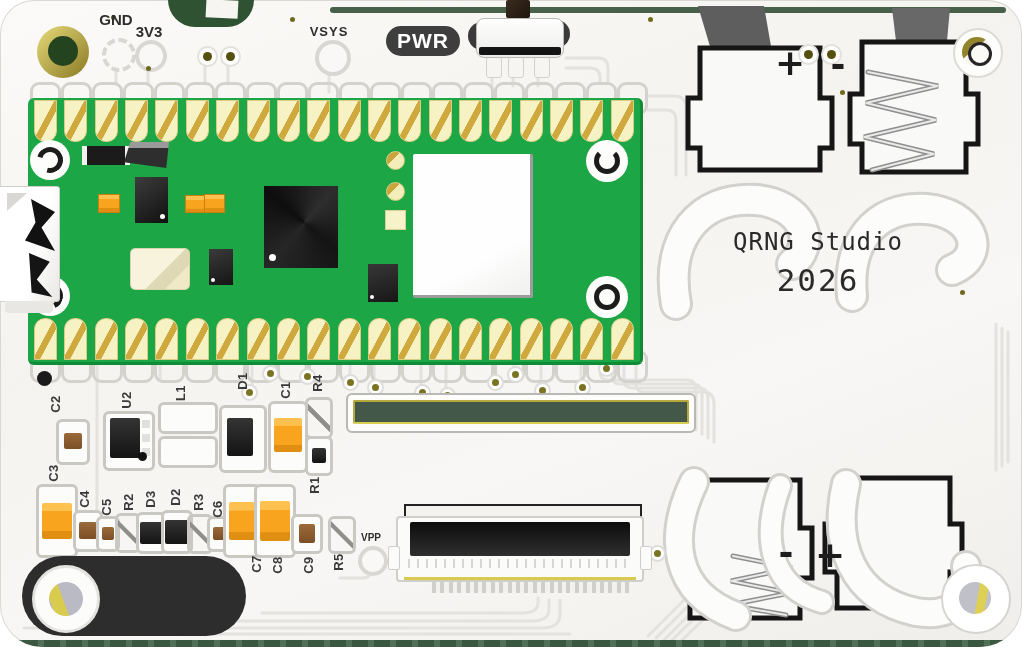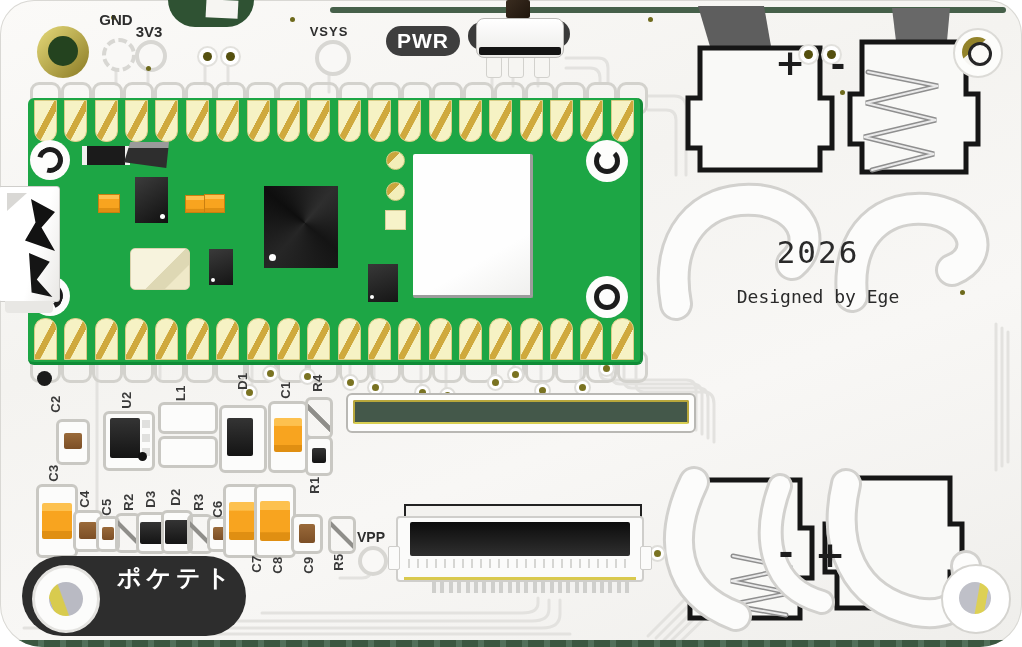--- a/index.html
+++ b/index.html
@@ -337,22 +337,22 @@
           <div class="sw-bar"></div>
         </div>
   </div>
 
   <span class="sign" style="left:790px;top:62px;">+</span>
   <span class="sign" style="left:838px;top:64px;">-</span>
   <span class="sign" style="left:786px;top:552px;">-</span>
   <span class="sign" style="left:830px;top:554px;">+</span>
 
   <div class="title">
+    <div class="t1">QRNG Studio</div>
     <div class="t2">2026</div>
-    <div class="t3">Designed by Ege</div>
   </div>
 
   <div class="dslot">
         <div class="dslot-in"></div>
       </div>
 
   <div class="cmp" style="left:37px;top:371px;width:15px;height:15px;border-radius:50%;background:#1b1b1b;"></div>
   <div class="fp" style="left:56px;top:419px;width:28px;height:40px;">
         <div class="inner brown" style="top:11px;height:16px;left:5px;right:5px;"></div>
       </div>
@@ -419,39 +419,38 @@
   <span class="ref" style="left:128px;top:502px;">R2</span>
   <span class="ref" style="left:150px;top:499px;">D3</span>
   <span class="ref" style="left:175px;top:497px;">D2</span>
   <span class="ref" style="left:198px;top:502px;">R3</span>
   <span class="ref" style="left:217px;top:509px;">C6</span>
   <span class="ref" style="left:256px;top:564px;">C7</span>
   <span class="ref" style="left:277px;top:565px;">C8</span>
   <span class="ref" style="left:308px;top:565px;">C9</span>
   <span class="ref" style="left:338px;top:562px;">R5</span>
 
-  <span class="silk" style="left:371px;top:537px;font-size:14px;">VPP</span>
+  <span class="silk" style="left:371px;top:537px;font-size:10px;">VPP</span>
   <div class="tpad" style="left:358px;top:546px;width:22px;height:22px;"></div>
 
   <div class="ffc-lid"></div>
   <div class="ffc-pins"></div>
   <div class="ffc">
     <div class="ffc-latch"></div>
     <div class="ffc-ticks"></div>
     <div class="ffc-gold"></div>
     <div class="ffc-ear" style="left:-10px;"></div>
     <div class="ffc-ear" style="right:-10px;"></div>
   </div>
 
   <div class="namebadge">
     <div style="position:absolute;left:10px;top:9px;width:62px;height:62px;border-radius:50%;background:#fcfcfb;border:3px solid #e4e3e0;">
       <div style="position:absolute;left:14px;top:14px;width:34px;height:34px;border-radius:50%;background:linear-gradient(250deg,#b9bac3 55%,#d8cb4e 58% 85%,#b9bac3 86%);"></div>
     </div>
     <div class="nb-text">
-      <div class="nb-name">ポケテト</div>
     </div>
   </div>
 
   <div class="mhole" style="left:37px;top:26px;width:52px;height:52px;background:linear-gradient(135deg,#e6da7a,#8a7a24);">
     <div style="position:absolute;left:11px;top:10px;width:30px;height:30px;border-radius:50%;background:#24431f;"></div>
   </div>
   <div class="mhole" style="left:953px;top:28px;width:46px;height:46px;background:#fdfdfb;border:2px solid #dcdbd7;">
     <div style="position:absolute;left:7px;top:7px;width:30px;height:30px;border-radius:50%;background:linear-gradient(140deg,#93832a 0 40%,#f6f5f1 42%);"></div>
     <div style="position:absolute;left:13px;top:12px;width:18px;height:18px;border-radius:50%;background:#fbfaf7;border:3px solid #262626;"></div>
   </div>

